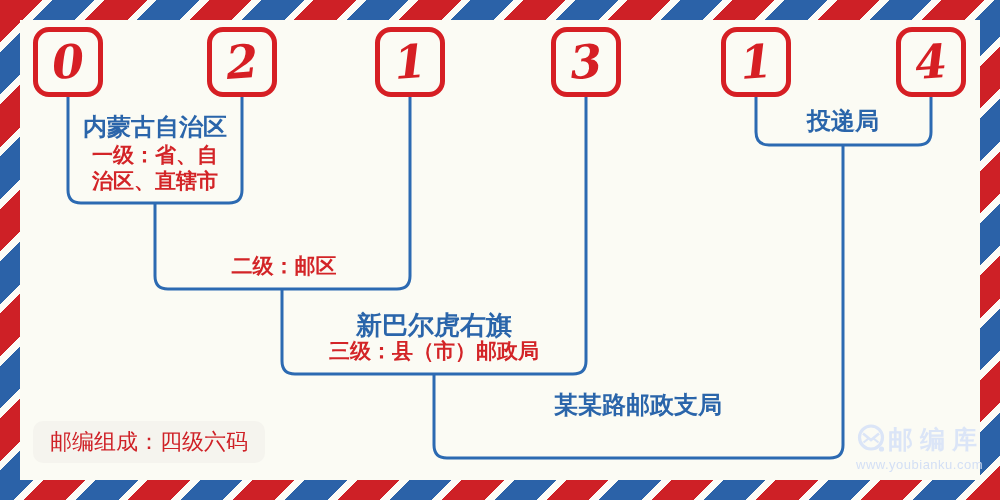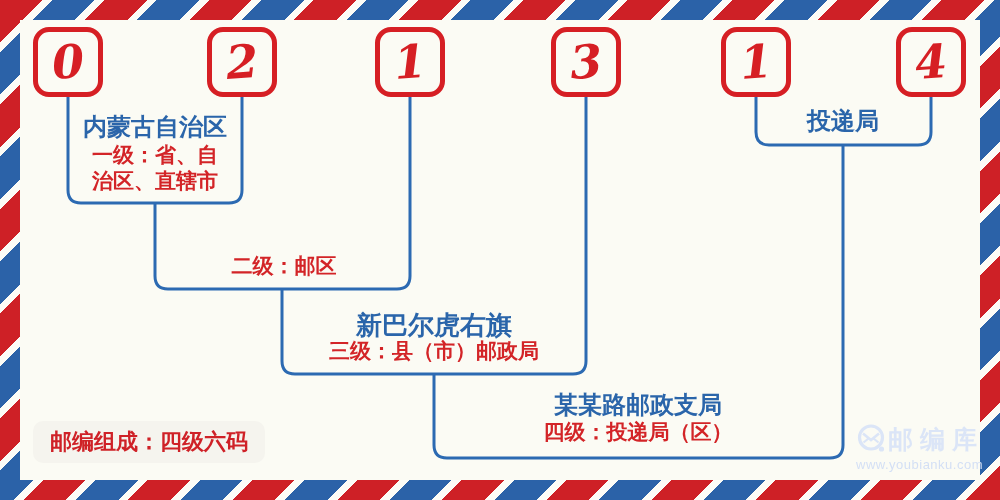--- a/index.html
+++ b/index.html
@@ -34,21 +34,21 @@
   }
   .lbl{position:absolute;transform:translateX(-50%);white-space:nowrap;text-align:left;}
   .lvl-title{font-weight:700;color:#2a65aa;}
   .lvl-desc{font-weight:700;color:#d32427;font-size:21px;line-height:1.22;white-space:pre-line;}
   .t24{font-size:24px;} .t26{font-size:26px;} .t27{font-size:27px;}
   #footer-pill{
     position:absolute;left:33px;top:421px;height:42px;
     background:#f5f4ee;border-radius:10px;
     display:flex;align-items:center;padding:0 17px;
   }
-  #footer-pill span{font-weight:700;font-size:22px;color:#cf2127;}
+  #footer-pill span{font-weight:400;font-size:22px;color:#cf2127;}
   #watermark{position:absolute;left:856px;top:423px;width:130px;}
   #wm-row{display:flex;align-items:center;gap:0;}
   #wm-brand{
     font-weight:700;font-size:25px;color:#dbe5f7;letter-spacing:7px;line-height:1;
     white-space:nowrap;
   }
   #wm-url{font-family:"Liberation Sans","DejaVu Sans",sans-serif;
     font-size:13px;color:#d3dff5;letter-spacing:0.5px;margin-top:2px;white-space:nowrap;}
 </style>
 </head>
@@ -90,21 +90,20 @@
   <div class="lbl lvl-title t24" style="left:155px;top:111px">内蒙古自治区</div>
   <div class="lbl lvl-desc" style="left:155px;top:143px">一级：省、自
 治区、直辖市</div>
 
   <div class="lbl lvl-desc" style="left:284px;top:254px">二级：邮区</div>
 
   <div class="lbl lvl-title t26" style="left:434px;top:308px">新巴尔虎右旗</div>
   <div class="lbl lvl-desc" style="left:434px;top:339px">三级：县（市）邮政局</div>
 
   <div class="lbl lvl-title t24" style="left:638px;top:389px">某某路邮政支局</div>
-  <div class="lbl lvl-desc" style="left:638px;top:420px">四级：投递局（区）</div>
 
   <div class="lbl lvl-title t24" style="left:843px;top:105px">投递局</div>
 
   <div id="footer-pill">
     <span>邮编组成：四级六码</span>
   </div>
 
   <div id="watermark">
     <div id="wm-row">
       <svg width="32" height="32" viewBox="0 0 32 32">

